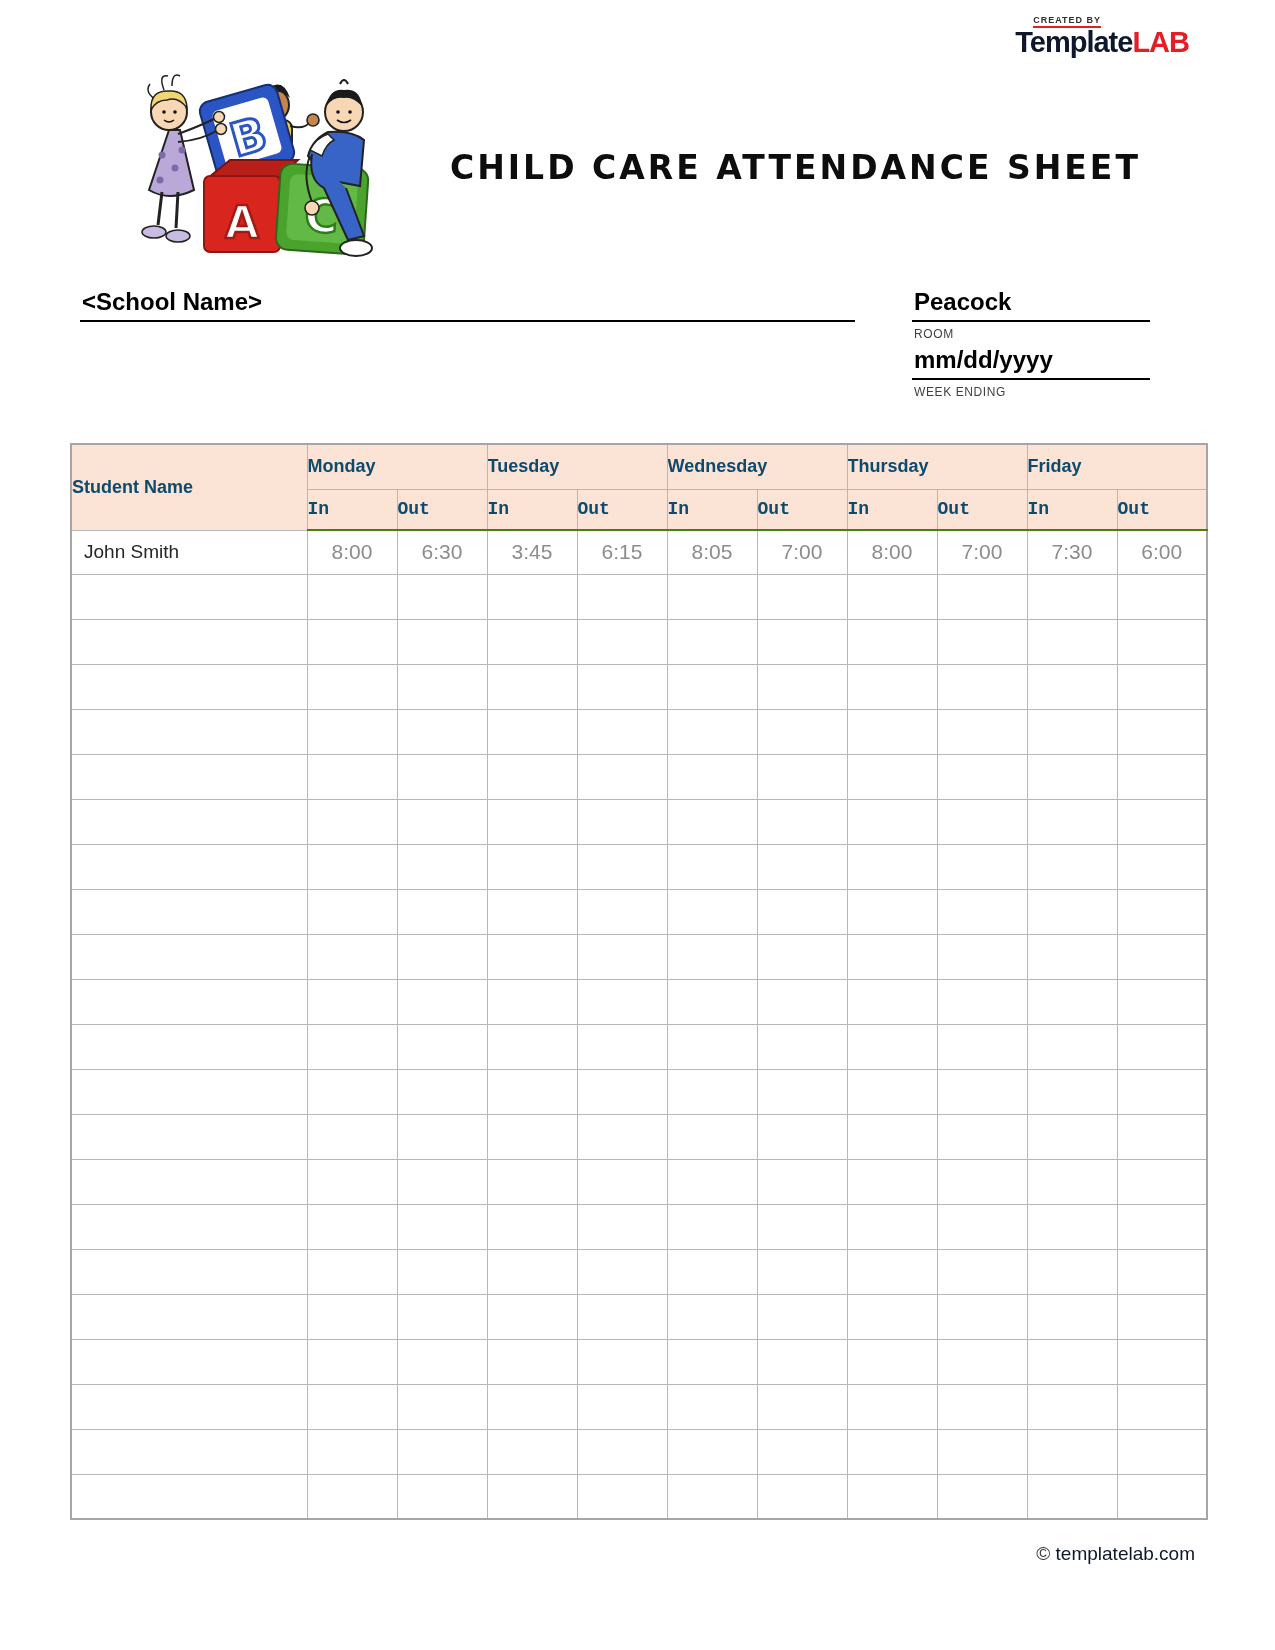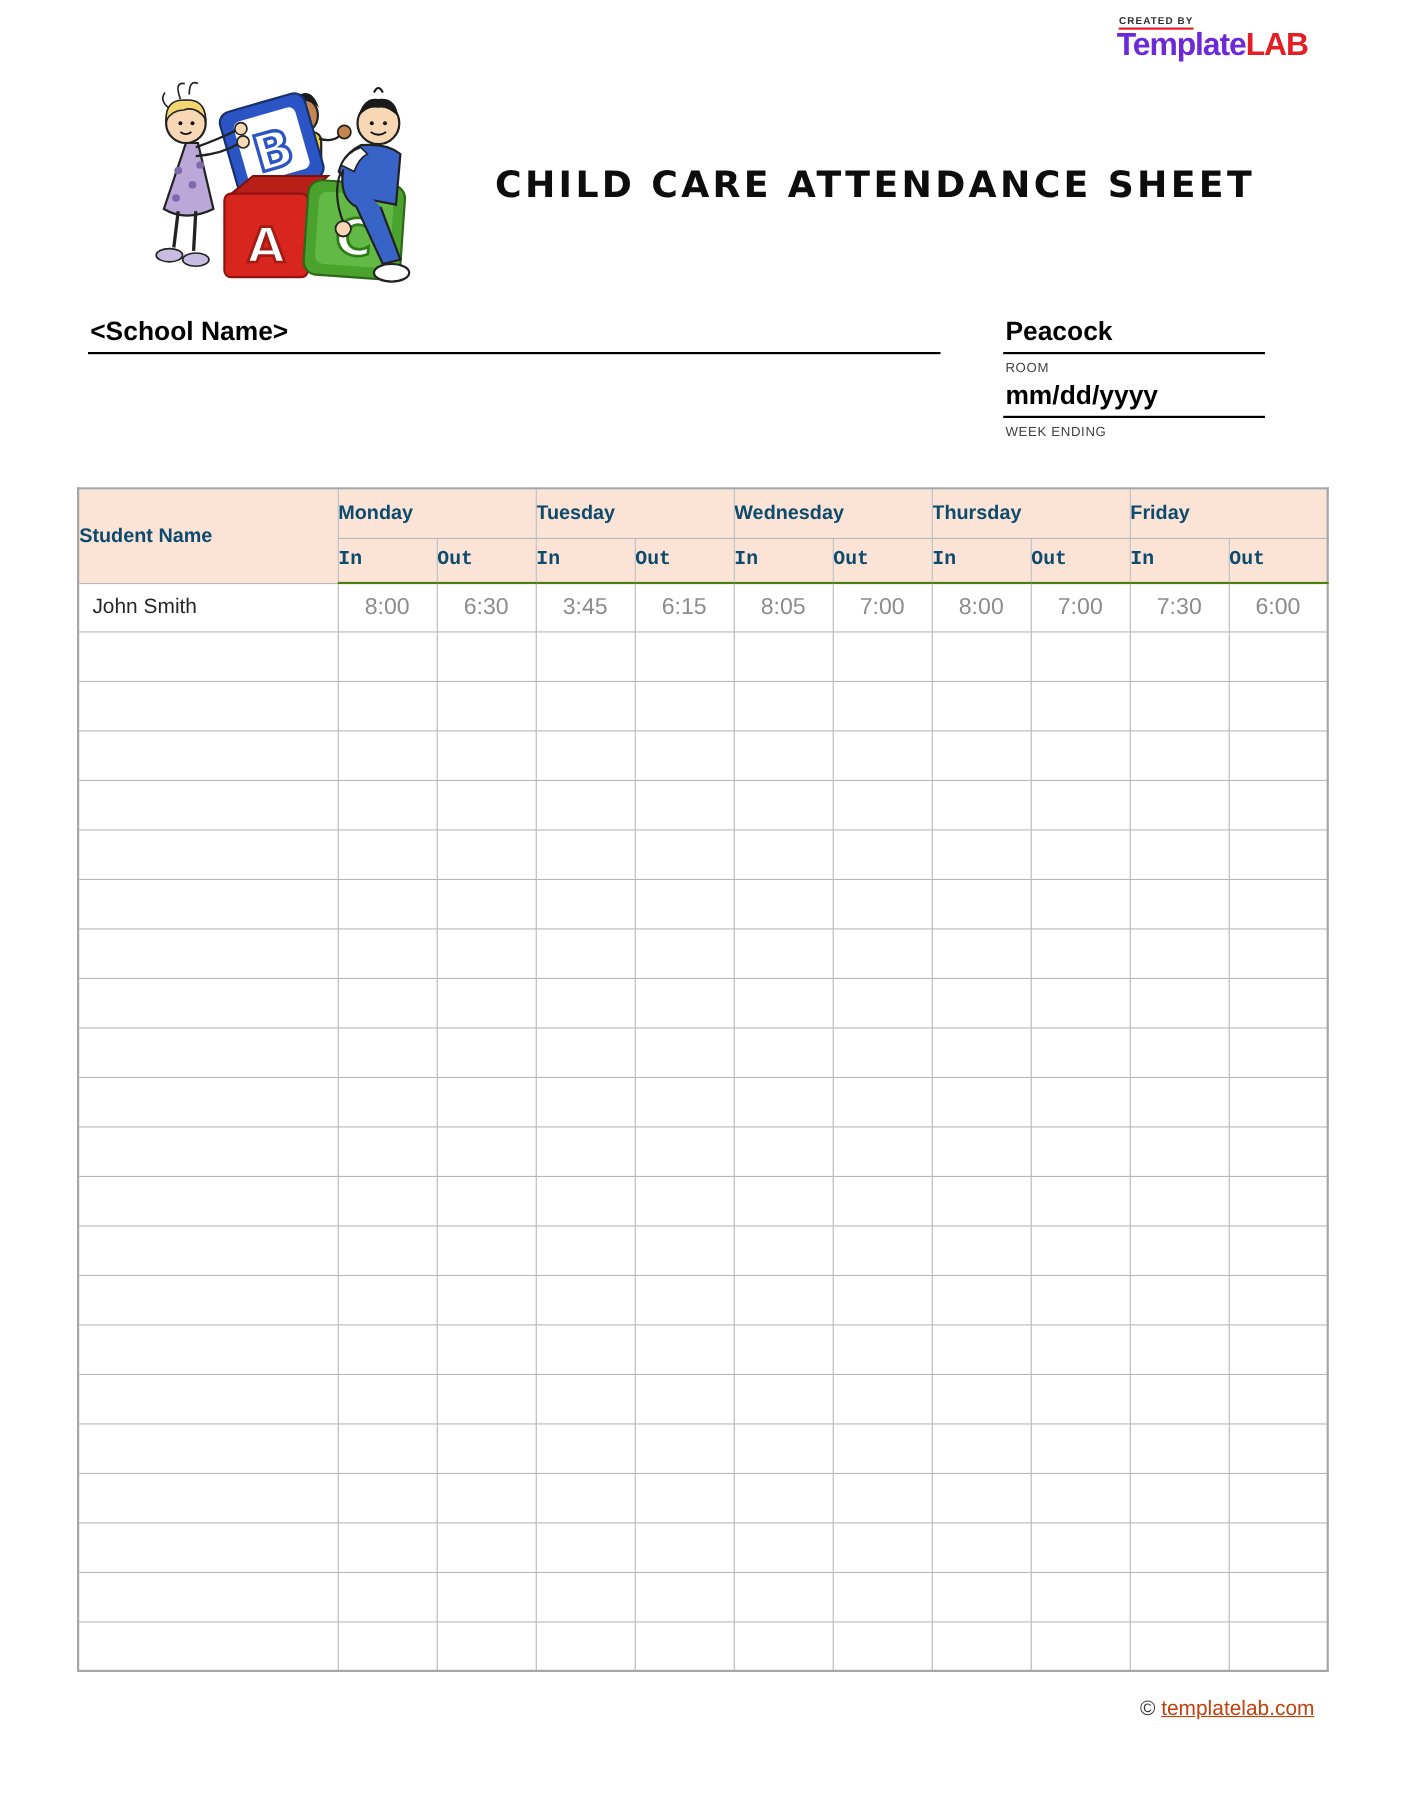--- a/index.html
+++ b/index.html
@@ -15,24 +15,24 @@
   
   .brand {
     position: absolute; top: 10px; right: 86px;
     text-align: left; line-height: 1;
   }
   .created-by {
     display:inline-block;
     font-size: 9px; font-weight: bold; letter-spacing: 1px;
     color: #2f2f31;
     border-bottom: 2px solid #e31e24;
-    padding-bottom: 1px; margin-left: 2px;
+    padding-bottom: 1px; margin-left: 18px;
   }
   .brand-word { font-size: 29px; font-weight: bold; letter-spacing: -1px; }
-  .brand-template { color: #6d28d9; }
+  .brand-template { color: #0f172a; }
   .brand-lab { color: #e31e24; }
 
   
   .clipart { position: absolute; left: 112px; top: 60px; }
 
   
   .title {
     position: absolute; left: 450px; top: 148px; width: 640px;
     text-align: center;
     font-family: "DejaVu Sans", sans-serif;
@@ -89,21 +89,21 @@
     font-family: "Liberation Sans", sans-serif;
   }
   tr.data-row td { height: 44px; margin-left: 20px; }
   tr.empty-row td { height: 45px; background:#fff; }
 
   
   .footer {
     position: absolute; right: 80px; top: 1543px;
     font-size: 19px; color: #3a3a3a;
   }
-  .footer .link { text-decoration: underline; color: #c2410c; cursor: pointer; }
+  .footer .link { color: #0f172a; cursor: pointer; }
 </style>
 </head>
 <body>
 
 <div class="page">
 
   <div class="brand">
     <span class="created-by">CREATED BY</span><br>
     <span class="brand-word"><span class="brand-template">Template</span><span class="brand-lab">LAB</span></span>
   </div>

